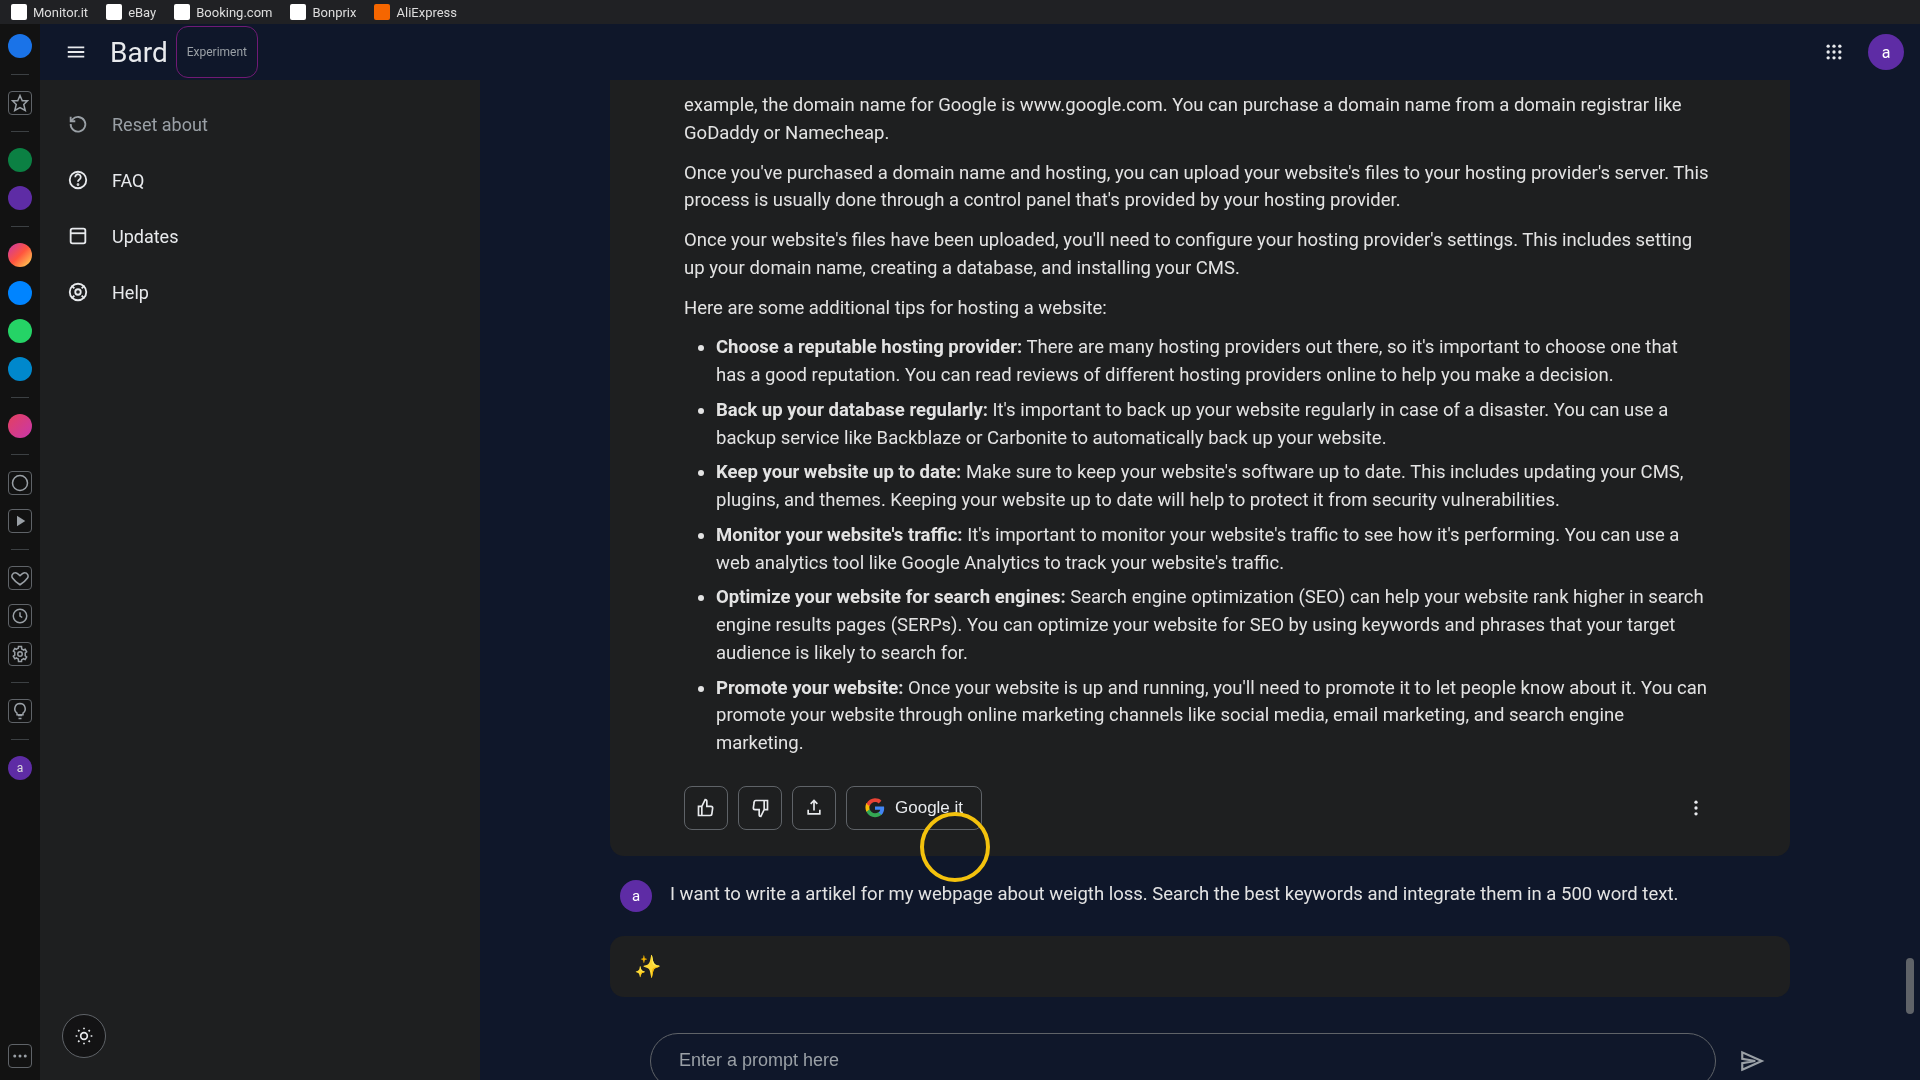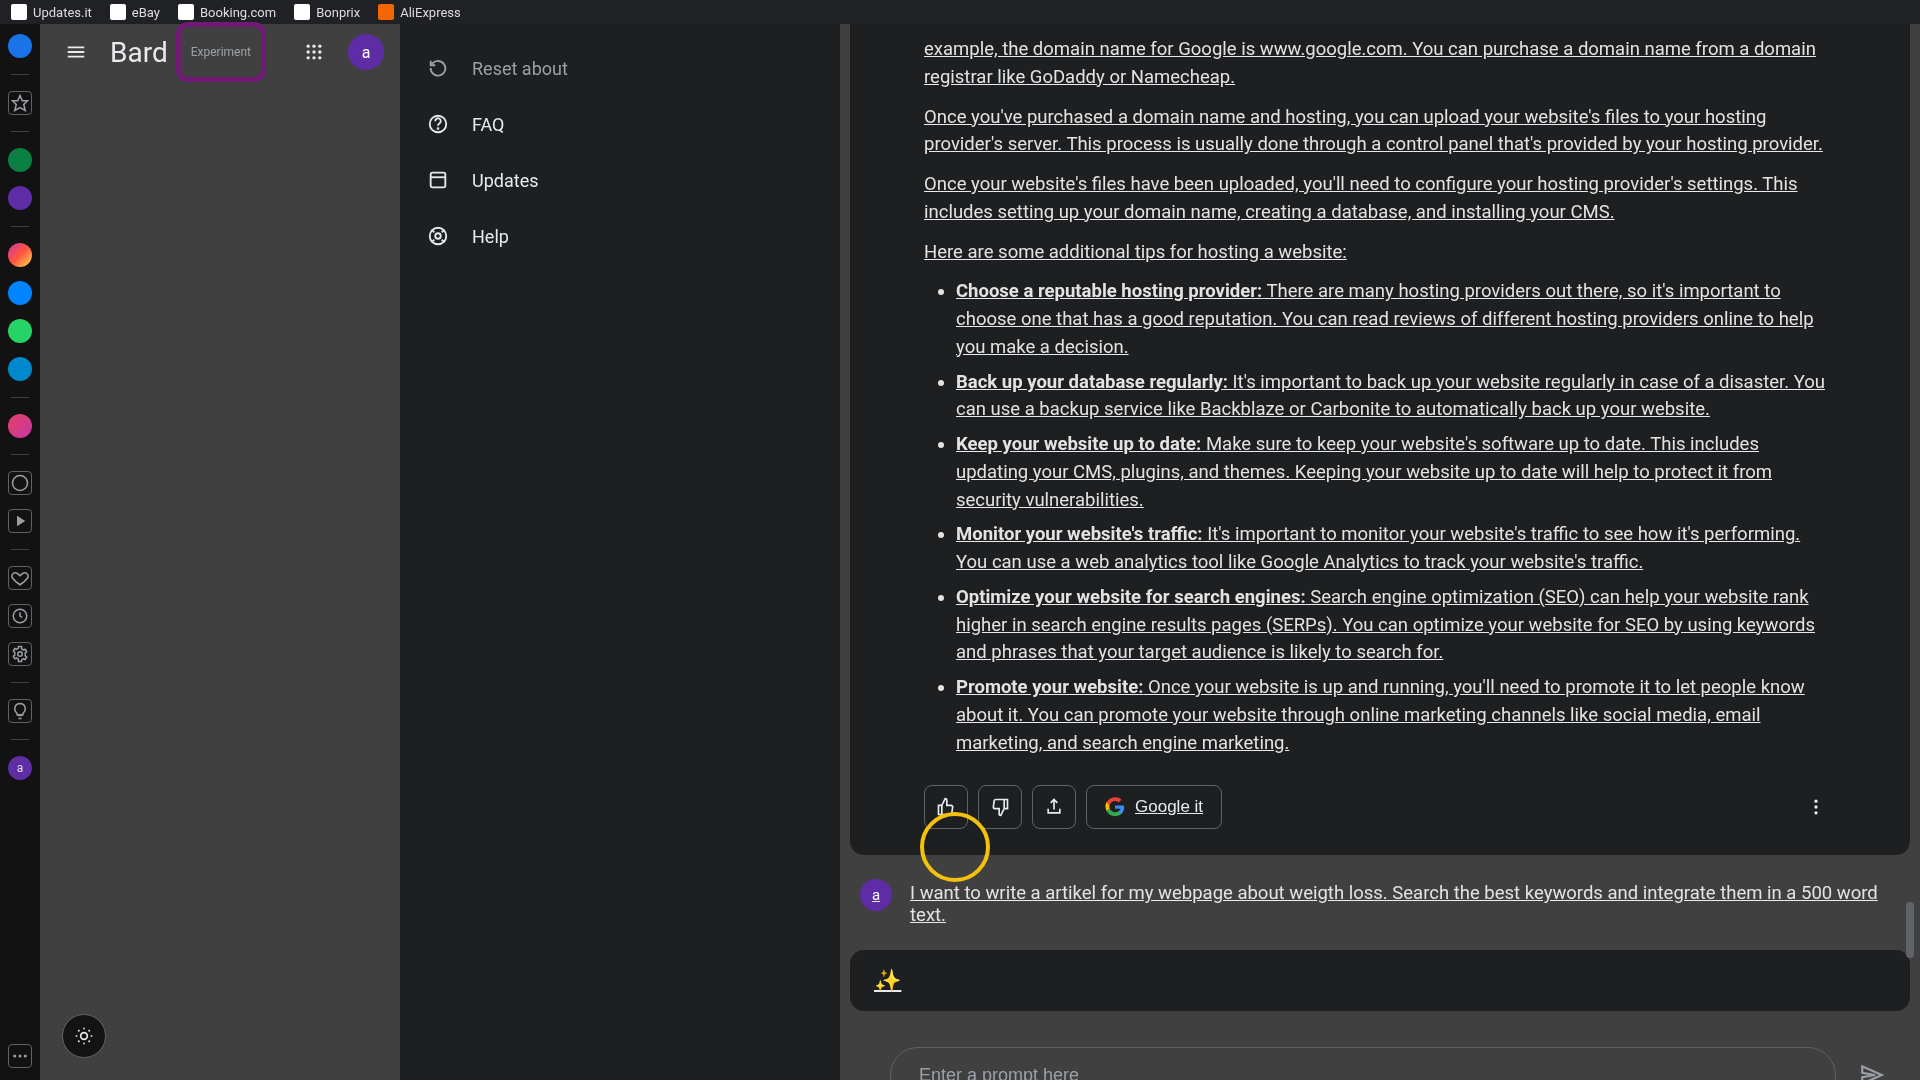--- a/index.html
+++ b/index.html
@@ -88,23 +88,23 @@
   margin-bottom: 12px;
 }
 
 
 .app {
   position: absolute;
   top: 24px;
   left: 40px;
   right: 0;
   bottom: 0;
-  background: #404040;
-  display: flex;
-  flex-direction: row;
+  background: #0f172a;
+  display: flex;
+  flex-direction: column;
 }
 
 
 .app-header {
   height: 56px;
   display: flex;
   align-items: center;
   padding: 0 16px;
   gap: 14px;
 }
@@ -121,21 +121,21 @@
   font-size: 28px;
   font-weight: 400;
   color: #e8eaed;
   display: flex;
   align-items: center;
   gap: 8px;
 }
 .experiment-badge {
   font-size: 12px;
   padding: 18px 10px;
-  border: 5px solid #701a75;
+  border: 1px solid #701a75;
   border-radius: 12px;
   color: #9aa0a6;
 }
 .header-spacer { flex: 1; }
 .apps-grid {
   width: 40px; height: 40px;
   display: flex; align-items: center; justify-content: center;
   color: #e8eaed;
 }
 .avatar {
@@ -180,21 +180,20 @@
   position: relative;
   overflow: hidden;
 }
 .convo {
   width: 1200px;
   padding: 0 10px 20px 10px;
   display: flex;
   flex-direction: column;
   gap: 16px;
   height: 100%;
-  text-decoration: underline;
 }
 
 .bot-block {
   background: #1e1f20;
   border-radius: 0 0 14px 14px;
   padding: 0 74px 26px 74px;
   color: #e3e3e3;
   font-size: 18.5px;
   line-height: 1.5;
 }
@@ -331,21 +330,21 @@
   border-radius: 4px;
 }
 
 </style>
 </head>
 <body>
 
 <div class="tab-bar">
   <div class="tab-item">
       <span class="favicon amazon"></span>
-      <span>Updates.it</span>
+      <span>Monitor.it</span>
     </div>
   <div class="tab-item">
       <span class="favicon ebay"></span>
       <span>eBay</span>
     </div>
   <div class="tab-item">
       <span class="favicon booking"></span>
       <span>Booking.com</span>
     </div>
   <div class="tab-item">

